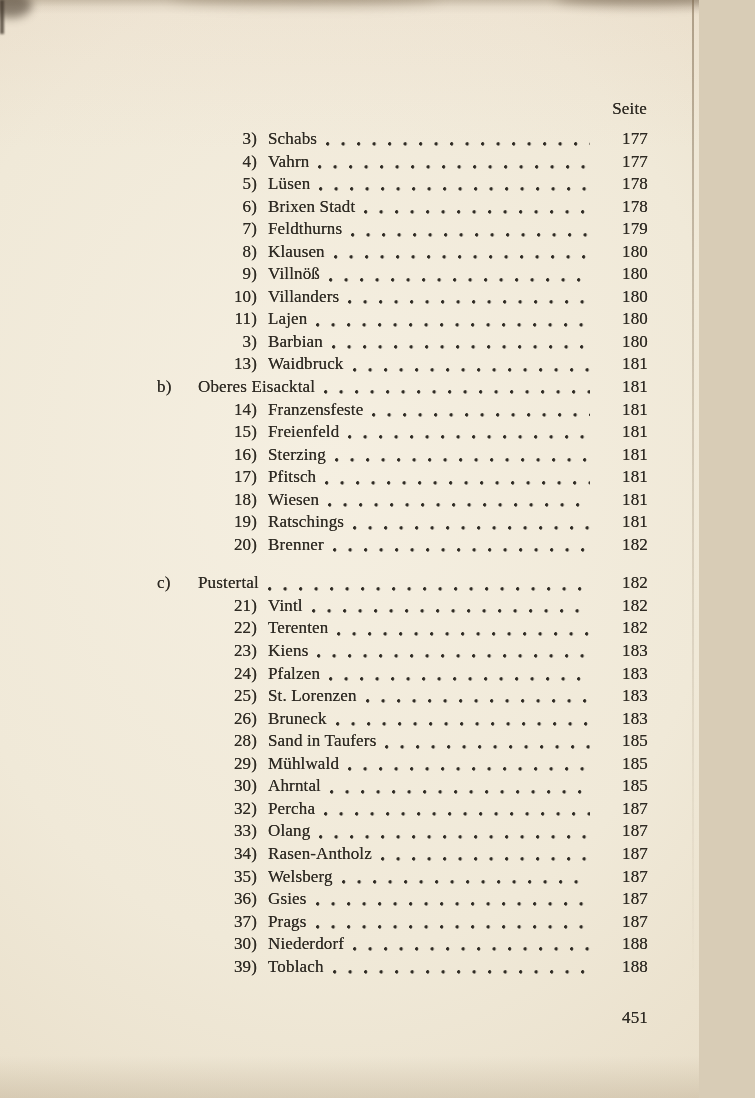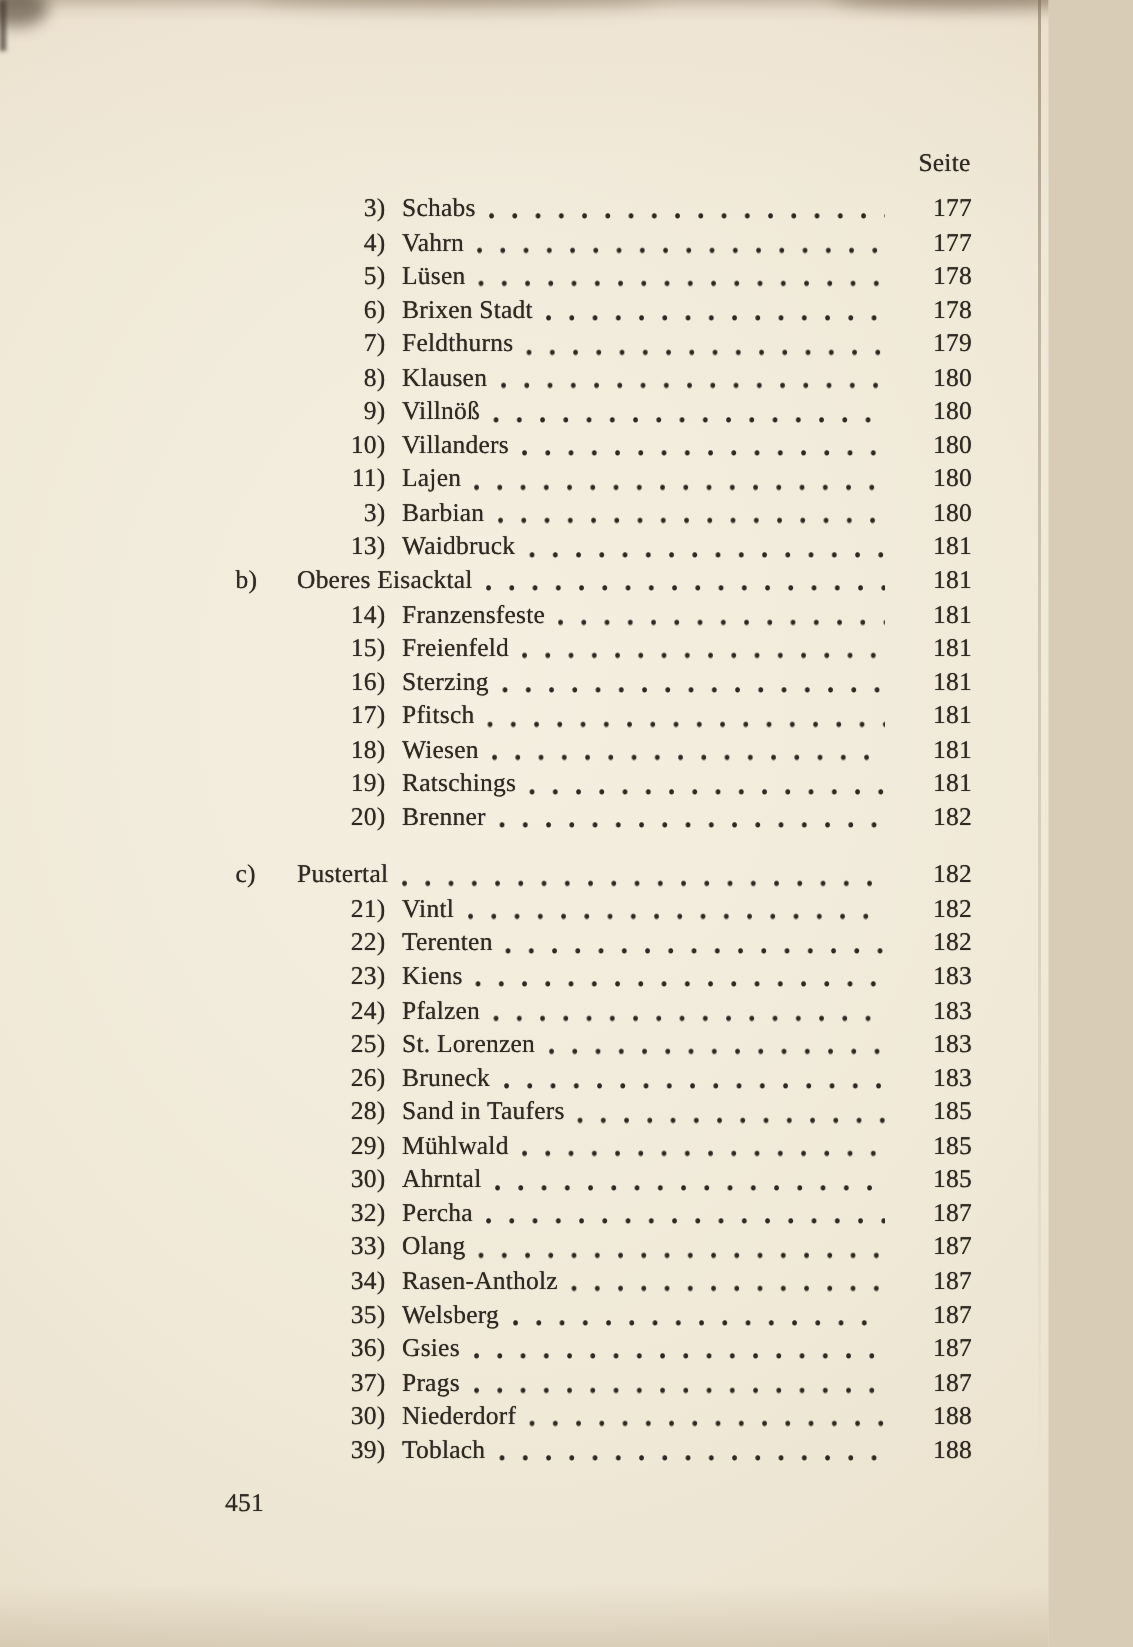--- a/index.html
+++ b/index.html
@@ -81,21 +81,21 @@
   .row.section .name{ padding-left:0; }
   .row .leader{
     flex:1 1 auto; height:var(--row-h); margin-right:12px;
     background-image:radial-gradient(circle at 1.7px 1.7px, var(--ink) 1.25px, rgba(0,0,0,0) 1.9px);
     background-size:15.5px 3.6px;
     background-repeat:repeat-x;
     background-position:9px calc(100% - 4.6px);
   }
   .row .pg{ flex:0 0 46px; text-align:right; }
   .folio{
-    text-align:left; margin-top:14px; line-height:20px; padding-right:0;
+    text-align:right; margin-top:30px; line-height:20px; padding-right:0;
   }
 </style>
 </head>
 <body>
 
 <div class="page">
 
   <div class="art art-top-band"></div>
   <div class="art art-corner-mark"></div>
   <div class="art art-top-smudge-1"></div>

